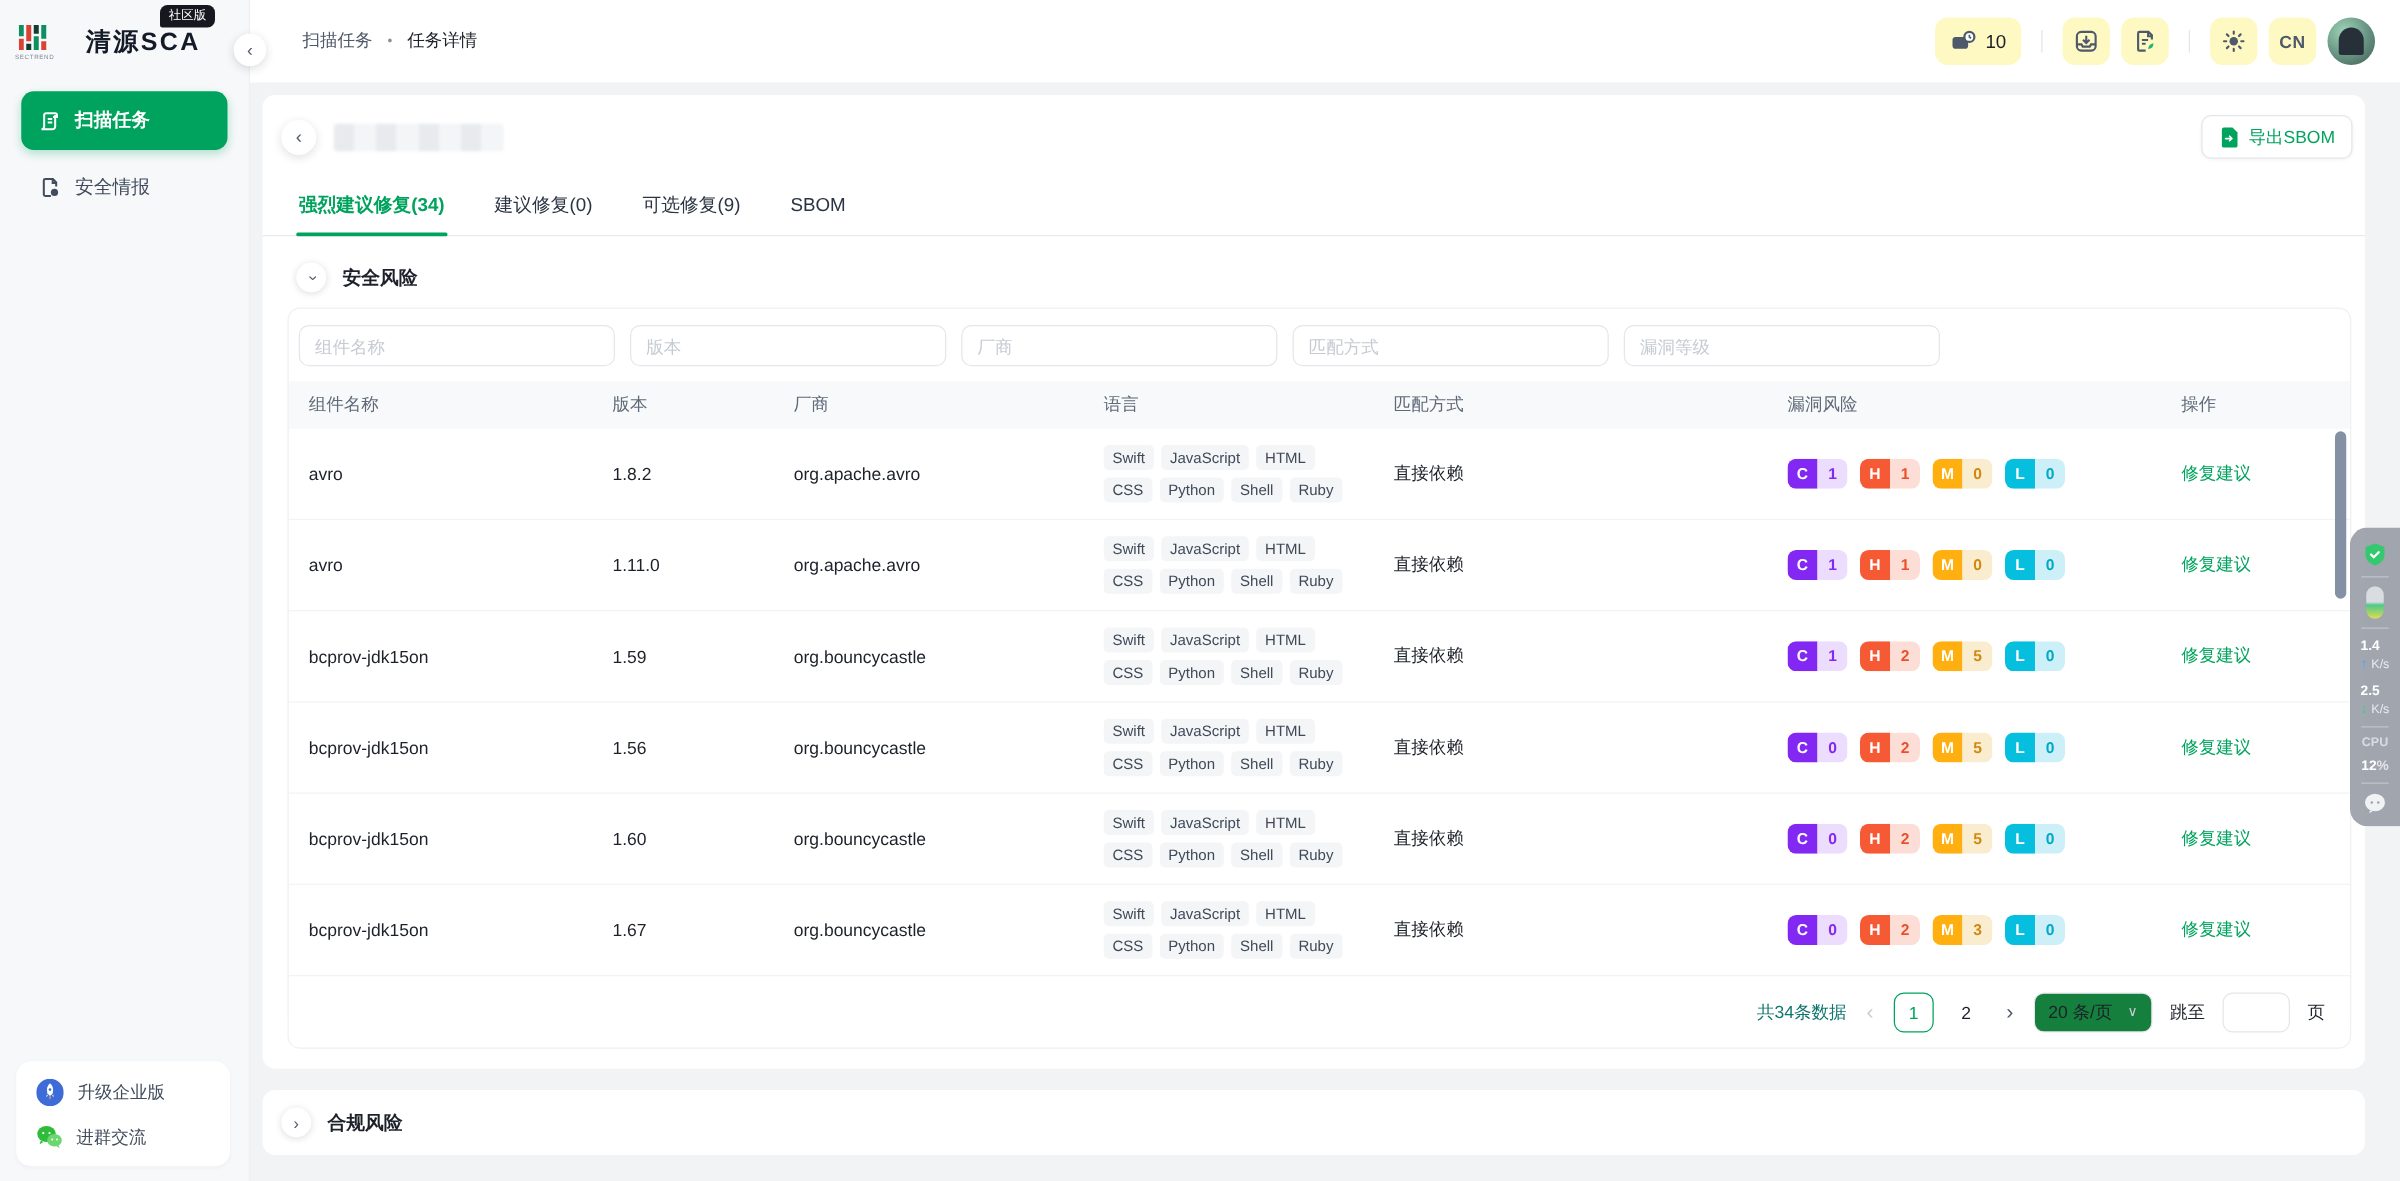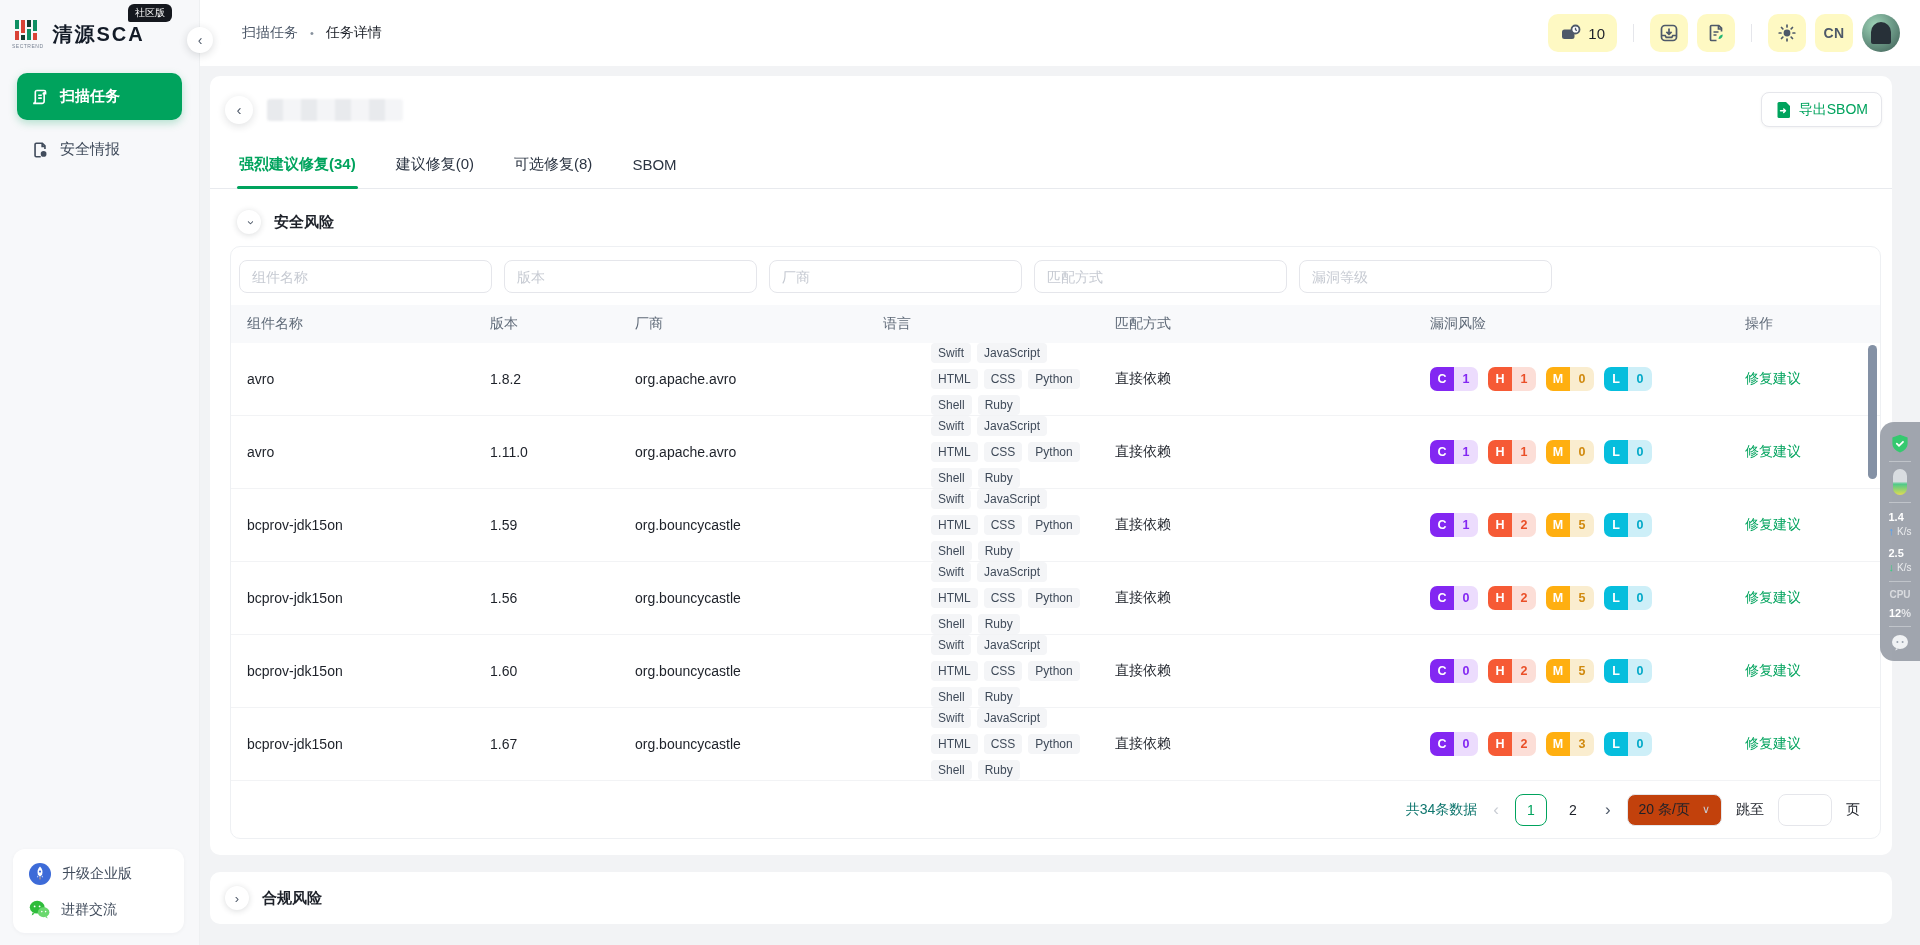--- a/index.html
+++ b/index.html
@@ -8,21 +8,21 @@
     width:1920px; height:945px; overflow:hidden;
     font-family:"Liberation Sans", sans-serif;
     background:#f2f3f5; color:#1d2129; display:flex;
   }
   button { font-family:inherit; }
 
   
   .sidebar { width:200px; min-width:200px; background:#f7f8fa; border-right:1px solid #eef0f2; position:relative; }
   .brand { display:flex; align-items:flex-start; gap:9px; padding:20px 0 0 12px; position:relative; }
   .logo-box { display:flex; flex-direction:column; align-items:center; gap:1px; }
-  .brand-name { font-size:20px; font-weight:bold; letter-spacing:2px; color:#131b27; line-height:26px; padding-top:1px; }
+  .brand-name { font-size:20px; font-weight:bold; letter-spacing:2px; color:#131b27; line-height:26px; padding-top:1px;margin-left:16px; }
   .logo-sub { font-size:5px; color:#7a8494; letter-spacing:.5px; }
   .brand-badge { position:absolute; top:4px; left:128px; background:#15181e; color:#fff; font-size:10px; line-height:10px; padding:4px 7px; border-radius:6px 6px 6px 2px; }
   .nav { margin-top:24px; display:flex; flex-direction:column; gap:6px; }
   .nav-item { display:flex; align-items:center; gap:11px; height:47px; margin:0 17px; border-radius:10px; padding:0 14px; font-size:15px; color:#414c5c; cursor:pointer; }
   .nav-item.active { background:#00a35d; color:#fff; font-weight:bold; box-shadow:0 3px 8px rgba(0,163,93,.28); }
   .nav-item .nicon { display:flex; }
   .sidebar-footer { position:absolute; left:13px; right:15px; bottom:12px; background:#fff; border-radius:12px; padding:14px 16px; display:flex; flex-direction:column; gap:15px; box-shadow:0 1px 4px rgba(31,35,41,.04); }
   .foot-item { display:flex; align-items:center; gap:11px; font-size:14px; color:#414c5c; cursor:pointer; }
 
   
@@ -73,37 +73,37 @@
                   color:#1d2129; outline:none; background:#fff; }
   .filter-input::placeholder { color:#c6cad2; }
   .tbl-head { display:flex; background:#f8f9fb; height:38px; align-items:center; color:#5f6a78; font-size:14px; }
   .hcell { padding-left:16px; position:relative; }
   .hcell:not(:last-child)::after { content:""; position:absolute; right:0; top:11px; bottom:11px; width:1px; background:#e7e9ee; }
   .c0 { width:243px; } .c1 { width:145px; } .c2 { width:248px; } .c3 { width:232px; }
   .c4 { width:315px; } .c5 { width:315px; } .c6 { flex:1; }
   .tbl-body { position:relative; }
   .trow { display:flex; align-items:center; height:73px; border-bottom:1px solid #f2f3f5; font-size:14px; color:#1d2129; }
   .tcell { padding-left:16px; }
-  .lang-tags { display:flex; flex-wrap:wrap; gap:6px; padding-right:6px;margin-left:48px; }
+  .lang-tags { display:flex; flex-wrap:wrap; gap:6px; padding-right:6px; }
   .lang-tag { background:#f4f5f7; border-radius:4px; padding:3px 7px; font-size:12px; color:#3f4a59; white-space:nowrap; }
   .vulns { display:flex; gap:10px; }
   .vuln { display:inline-flex; height:24px; border-radius:7px; overflow:hidden; font-size:12.5px; }
   .v-letter { width:24px; display:flex; align-items:center; justify-content:center; color:#fff; font-weight:bold; }
   .v-count { width:24px; display:flex; align-items:center; justify-content:center; font-weight:bold; }
   .fix-link { color:#00a35d; cursor:pointer; }
   .scroll-thumb { position:absolute; right:3px; top:2px; width:9px; height:134px; border-radius:5px; background:#8491a5; }
   .pagination { display:flex; align-items:center; justify-content:flex-end; gap:14px; height:57px; padding-right:20px; font-size:14px; }
   .pg-total { color:#0f766e; }
   .pg-arrow { color:#c9cdd4; font-size:17px; background:none; border:none; padding:0 2px; }
   .pg-arrow.enabled { color:#4e5969; cursor:pointer; }
   .pg-num { min-width:32px; height:32px; border-radius:8px; display:flex; align-items:center; justify-content:center;
             background:none; border:1px solid transparent; font-size:14px; color:#1d2129; cursor:pointer; }
   .pg-num.current { border-color:#00a35d; color:#00a35d; }
   .pg-size { display:flex; align-items:center; gap:12px; border:1px solid #e5e6eb; border-radius:8px; height:32px;
-             padding:0 11px; color:#1d2129; cursor:pointer; background:#c2410c; font-size:14px; }
+             padding:0 11px; color:#1d2129; cursor:pointer; background:#15803d; font-size:14px; }
   .pg-caret { color:#c9cdd4; font-size:11px; }
   .jump-input { width:54px; height:32px; border:1px solid #e5e6eb; border-radius:8px; outline:none; }
 
   .compliance-card { margin-top:17px; height:52px; display:flex; align-items:center; gap:13px; padding-left:15px;
                      font-size:15px; font-weight:bold; }
 
   
   .monitor { position:fixed; right:0; top:422px; width:40px; border-radius:14px 0 0 14px; background:rgba(148,154,164,.88);
              display:flex; flex-direction:column; align-items:center; padding:12px 0 10px; gap:7px; z-index:20; }
   .m-div { width:22px; height:1px; background:rgba(255,255,255,.35); }
@@ -257,21 +257,21 @@
               <path d="M5.5 9.8h5m0 0L8.7 8m1.8 1.8L8.7 11.6" stroke="#fff" stroke-width="1.4" fill="none" stroke-linecap="round"></path>
             </svg>
           </span>
           <span>导出SBOM</span>
         </button>
       </div>
 
       <div class="tabs" id="tabs">
           <button class="tab active">强烈建议修复(34)</button>
           <button class="tab">建议修复(0)</button>
-          <button class="tab">可选修复(8)</button>
+          <button class="tab">可选修复(9)</button>
           <button class="tab">SBOM</button>
         </div>
 
       <div class="section-row">
         <button class="chev-btn">
             <span class="chev-down">‹</span>
           </button>
         <span>安全风险</span>
       </div>
 

